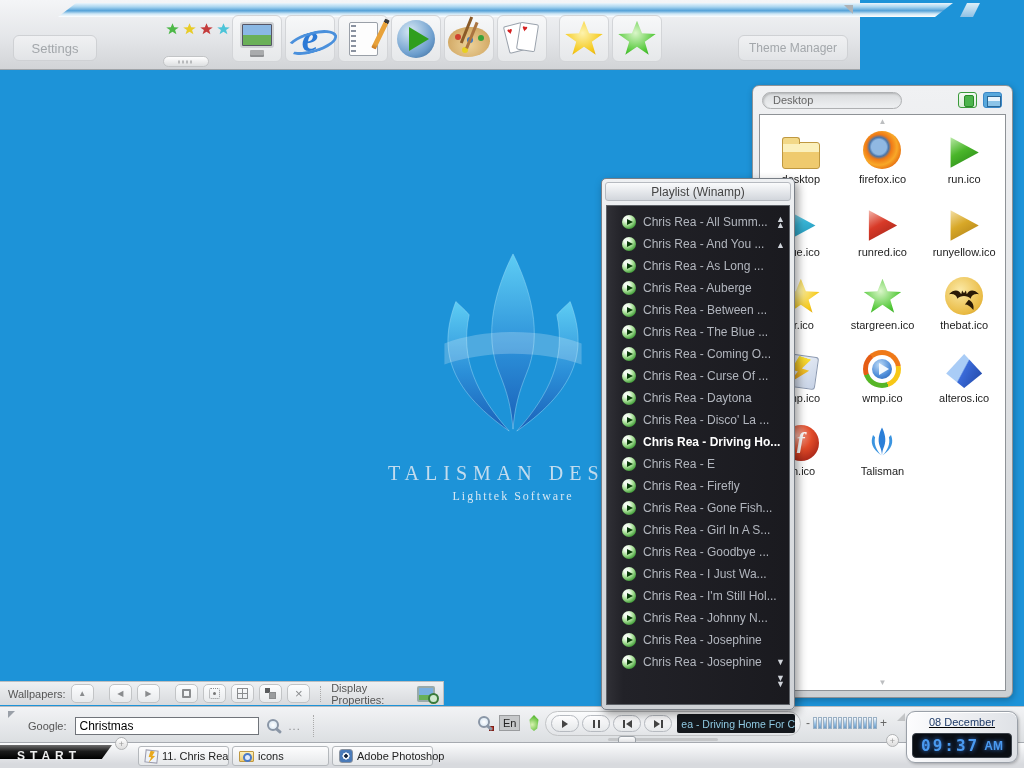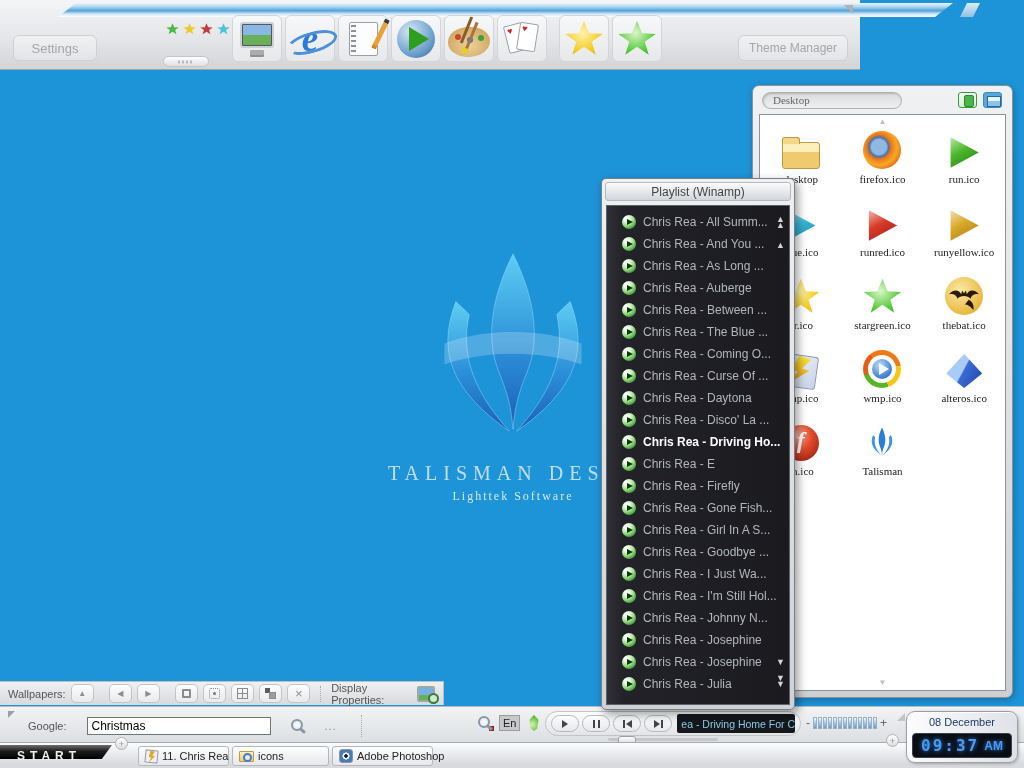--- a/index.html
+++ b/index.html
@@ -77,21 +77,21 @@
   .tiles-glyph { width:11px; height:11px; position:relative; }
   .tiles-glyph::before { content:""; position:absolute; left:0; top:0; width:5px; height:5px; background:#5a5c5e; }
   .tiles-glyph::after { content:""; position:absolute; right:0; bottom:0; width:5px; height:5px; background:#9a9c9e; border:1px solid #8a8c8e; }
   .x-glyph::after { content:"×"; font-size:13px; color:#8a8c8e; }
   .up-glyph::after { content:"▲"; } .left-glyph::after { content:"◀"; } .right-glyph::after { content:"▶"; }
   .dp-mini-monitor { width:20px; height:16px; border:2px solid #9aa; border-radius:2px; background:linear-gradient(#7ab0e0 0 55%, #68b058 55%); position:relative; }
   .dp-mini-monitor::after { content:""; position:absolute; right:-6px; bottom:-4px; width:7px; height:7px; border:2px solid #3a7a3a; border-radius:50%; background:#cfe9cf; }
 
   
   .desktop-panel { position:absolute; left:752px; top:85px; width:261px; height:613px; z-index:2;
-    background:linear-gradient(#f0f1f3,#cdd0d3); border:1px solid #8e9296; border-radius:7px; box-shadow:1px 2px 6px rgba(0,0,0,.25);font-family:Liberation Serif, serif; }
+    background:linear-gradient(#f0f1f3,#cdd0d3); border:1px solid #8e9296; border-radius:7px; box-shadow:1px 2px 6px rgba(0,0,0,.25); }
   .dp-title { position:absolute; left:9px; top:6px; width:140px; height:17px; border:1px solid #aeb0b2; border-radius:9px;
     background:linear-gradient(#d9dbdd,#eef0f2); box-shadow:inset 1px 1px 2px rgba(0,0,0,.18); font-size:11px; color:#666; line-height:15px; padding-left:10px; }
   .dp-btn { position:absolute; top:6px; width:19px; height:16px; border-radius:3px; }
   .dp-btn-green { right:35px; border:1px solid #3a9a3a; background:linear-gradient(#f4faf4,#d8ecd8); }
   .dp-btn-green::after { content:""; position:absolute; left:5px; top:2px; width:8px; height:10px; background:#4cb44c; border:1px solid #2a8a2a; border-radius:2px; }
   .dp-btn-blue { right:10px; border:1px solid #3a88c8; background:#58a8dc; }
   .dp-btn-blue::after { content:""; position:absolute; left:3px; top:3px; width:12px; height:9px; background:linear-gradient(#e8f4fc 0 50%, #8cc4e8 50%); border:1px solid #2a6898; }
   .dp-content { position:absolute; left:6px; top:28px; right:6px; bottom:6px; background:#fff; border:1px solid #8e9296; overflow:hidden; }
   .dp-up, .dp-down { position:absolute; left:50%; transform:translateX(-50%); color:#bcbec0; font-size:8px; line-height:1; }
   .dp-up { top:3px; } .dp-up::after { content:"▲"; }
@@ -140,21 +140,21 @@
   .pl-arrow { position:absolute; right:9px; color:#d0d4da; font-size:9px; line-height:1; }
   .pl-arrow.single-up { top:62px; } .pl-arrow.single-up::after { content:"▲"; }
   .pl-arrow.dbl-up { top:36px; } .pl-arrow.dbl-up::before { content:"▲"; display:block; } .pl-arrow.dbl-up::after { content:"▲"; display:block; margin-top:-3px; }
   .pl-arrow.single-down { bottom:42px; } .pl-arrow.single-down::after { content:"▼"; }
   .pl-arrow.dbl-down { bottom:20px; } .pl-arrow.dbl-down::before { content:"▼"; display:block; } .pl-arrow.dbl-down::after { content:"▼"; display:block; margin-top:-3px; }
 
   
   .google-bar { position:absolute; top:706px; left:0; width:1024px; height:36px; z-index:3;
     background:linear-gradient(#f2f3f5,#dcdfe2); border-top:1px solid #b8bcc0; }
   .gb-flag { position:absolute; left:8px; top:4px; width:0; height:0; border-top:7px solid #9aa0a8; border-right:7px solid transparent; }
-  .gb-left { position:absolute; left:28px; top:8px; display:flex; align-items:center; gap:20px; font-size:11px; color:#555; }
+  .gb-left { position:absolute; left:28px; top:8px; display:flex; align-items:center; gap:8px; font-size:11px; color:#555; }
   .google-input { width:184px; height:18px; border:1px solid #70747a; background:#fff; font-size:12px; font-family:"Liberation Sans",sans-serif; padding:0 4px; }
   .mag-ico { width:14px; height:14px; position:relative; }
   .mag-ico::before { content:""; position:absolute; left:0; top:0; width:8px; height:8px; border:2px solid #8a96a6; border-radius:50%; background:radial-gradient(#fff,#d4e4f2); }
   .mag-ico::after { content:""; position:absolute; width:7px; height:2.5px; background:#8a96a6; transform:rotate(42deg); left:8px; top:10px; border-radius:1px; }
   .dots-btn { color:#8a8c8e; font-size:11px; letter-spacing:1px; }
   .gb-sep { border-left:1px dotted #aaa; height:22px; margin:0 4px; }
   .gb-mid { position:absolute; left:478px; top:8px; display:flex; align-items:center; gap:7px; }
   .mag-red { position:relative; }
   .mag-red .dot { position:absolute; right:-2px; bottom:-1px; width:5px; height:5px; background:#c03828; border:1px solid #802018; }
   .lang-box { background:#c6c8ca; border:1px solid #9a9c9e; font-size:11px; color:#222; padding:0 3px; line-height:14px; }
@@ -194,21 +194,21 @@
   .winamp-mini { flex:0 0 auto; width:13px; height:13px; background:#eef2f8; border:1px solid #99a; transform:rotate(6deg); position:relative; }
   .winamp-mini::after { content:""; position:absolute; left:2px; top:0px; width:9px; height:12px; background:#e8a81e; clip-path:polygon(22% 0,72% 0,47% 38%,78% 38%,14% 100%,36% 52%,8% 52%); }
   .folder-search-ico { flex:0 0 auto; width:15px; height:11px; background:linear-gradient(#fbf0bc,#efca6e); border:1px solid #bf9840; border-radius:1px; position:relative; }
   .folder-search-ico::after { content:""; position:absolute; right:1px; top:1px; width:5px; height:5px; border:2px solid #4a7ac8; border-radius:50%; background:#dfeafc; }
   .ps-ico { flex:0 0 auto; width:14px; height:14px; border-radius:3px; border:1px solid #8892a0;
     background:radial-gradient(circle at 50% 50%, #102038 0 18%, #f0f4f8 22% 40%, #4a7ab8 44% 100%); }
 
   
   .clock { position:absolute; left:906px; top:711px; width:112px; height:52px; z-index:6;
     background:linear-gradient(100deg,#fdfdfe,#dde0e5); border:1px solid #9aa0a8; border-radius:9px;
-    box-shadow:inset 0 1px 0 #fff, 1px 1px 3px rgba(0,0,0,.25); }
+    box-shadow:inset 0 1px 0 #fff, 1px 1px 3px rgba(0,0,0,.25);text-decoration:underline; }
   .clock-date { text-align:center; font-size:11px; color:#1e3a68; margin-top:4px; }
   .clock-display { position:absolute; left:5px; right:5px; bottom:4px; height:25px; background:#0a0e14;
     border-radius:4px; border:1px solid #3a4048; display:flex; align-items:center; justify-content:center; gap:5px; }
   .clock-time { font-family:"DejaVu Sans Mono",monospace; font-size:16px; font-weight:bold; color:#4a9af0; letter-spacing:2px; text-shadow:0 0 5px rgba(60,140,255,.9); }
   .clock-ampm { font-size:12px; font-weight:bold; color:#4a9af0; text-shadow:0 0 4px rgba(60,140,255,.9); }
   .grip-b { left:886px; top:734px; z-index:7; }
 </style>
 </head>
 <body>
 
@@ -493,24 +493,20 @@
           <span>Chris Rea - Johnny N...</span>
         </div>
       <div class="pl-row">
           <span class="pl-play-ico"></span>
           <span>Chris Rea - Josephine</span>
         </div>
       <div class="pl-row">
           <span class="pl-play-ico"></span>
           <span>Chris Rea - Josephine</span>
         </div>
-      <div class="pl-row">
-          <span class="pl-play-ico"></span>
-          <span>Chris Rea - Julia</span>
-        </div>
     </div>
     <div class="pl-arrow dbl-up"></div>
     <div class="pl-arrow single-up"></div>
     <div class="pl-arrow single-down"></div>
     <div class="pl-arrow dbl-down"></div>
   </div>
 
   <div class="google-bar">
     <div class="gb-flag"></div>
     <div class="gb-left">

